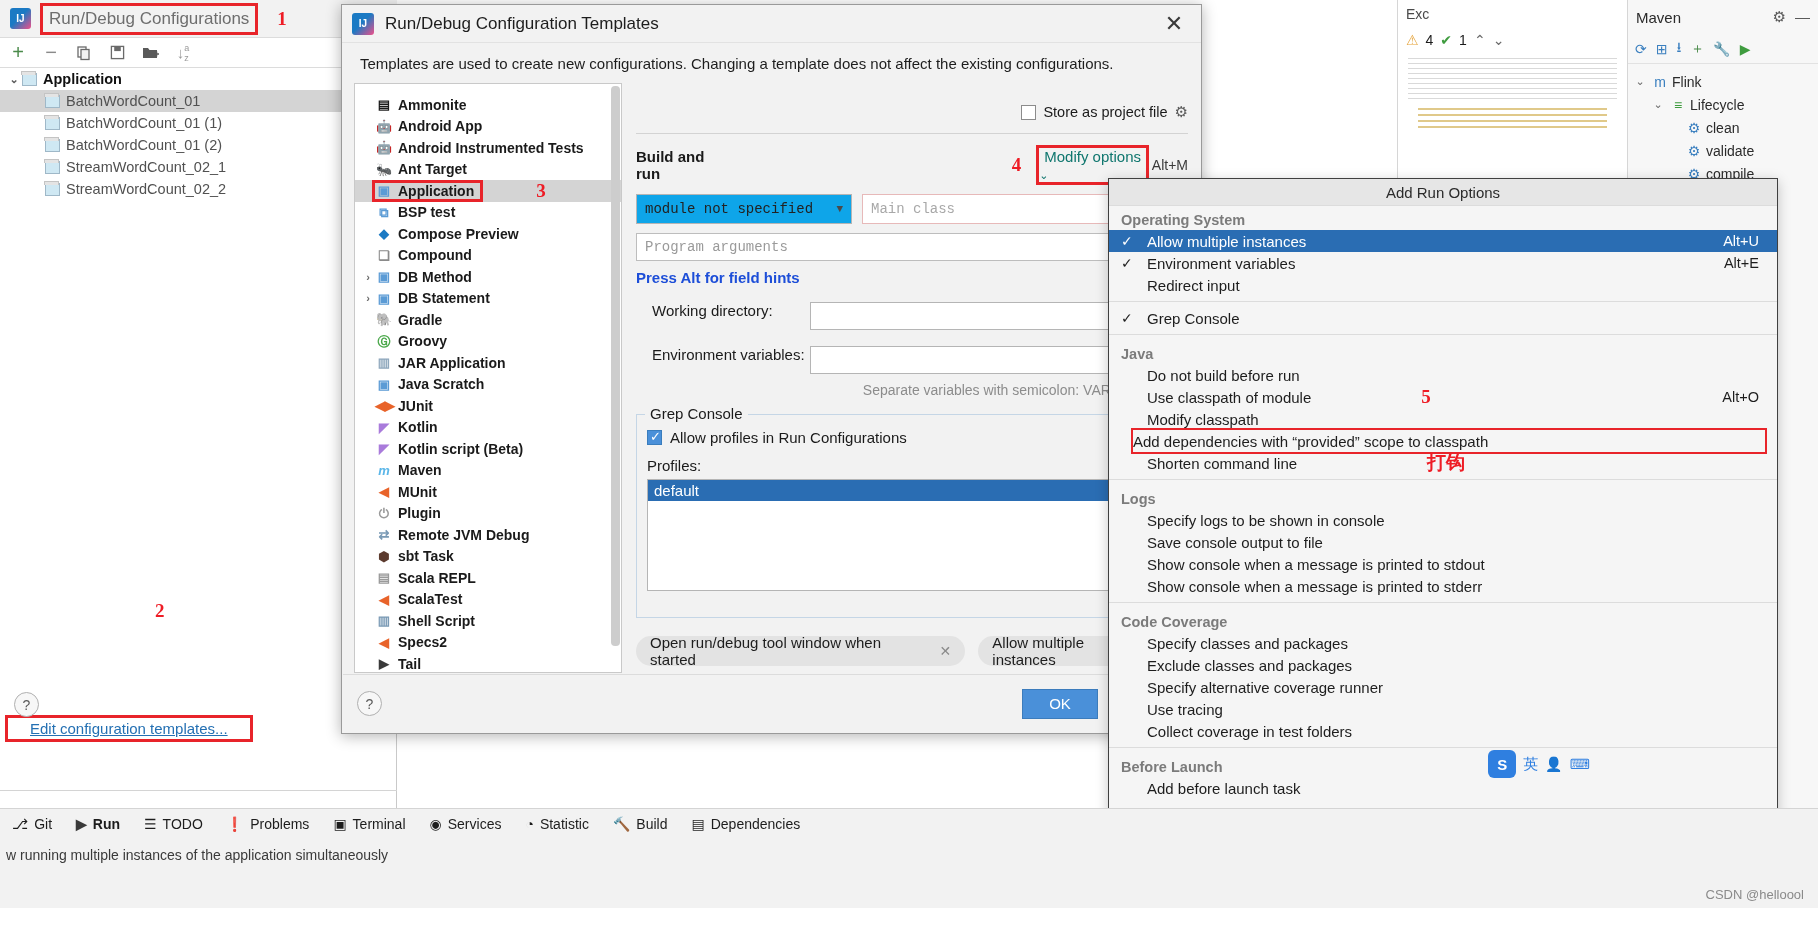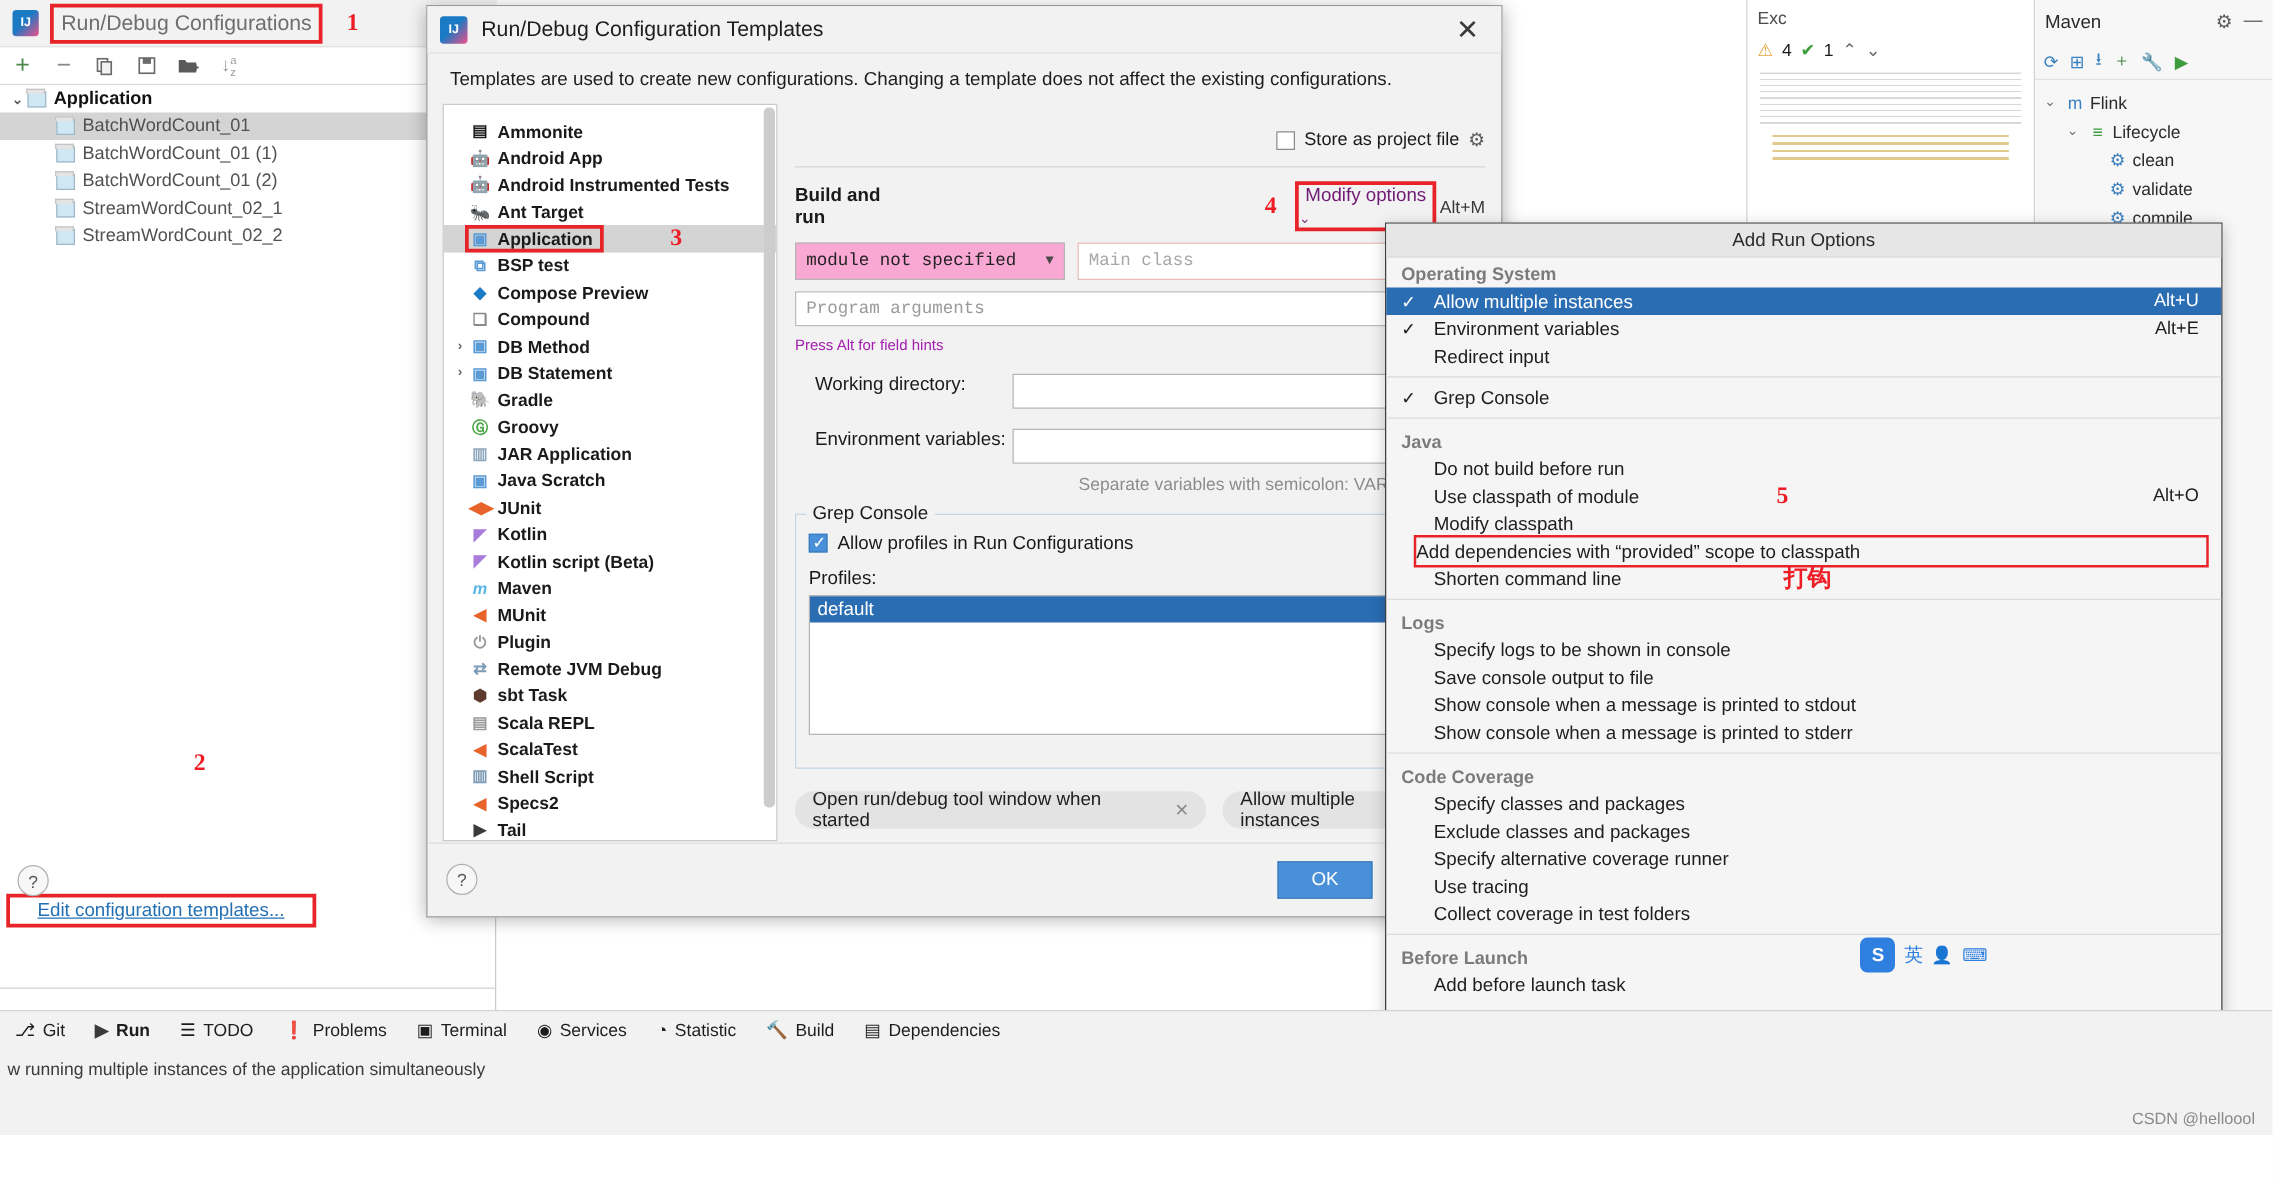--- a/index.html
+++ b/index.html
@@ -122,40 +122,40 @@
   .detail-inner { position:absolute; inset: 0 12px 0 14px; }
 
   .store-row { display:flex; align-items:center; justify-content:flex-end; gap:7px; padding-top: 20px; font-size:14.5px;}
   .cb { width: 15px; height: 15px; border: 1px solid #8b8b8b; background: #fff; flex:none; }
   .cb.checked { background: #4a90d9; border-color:#3a7dbd; position:relative;}
   .cb.checked::after { content:"✓"; position:absolute; left:2px; top:-2px; color:#fff; font-size:13px;}
   .gear { color:#5a5a5a; font-size:15px; }
   .hr { height:1px; background:#d3d3d3; margin: 12px 0 0 0;}
   .bar-row { display:flex; align-items:center; margin-top: 14px; }
   .bar-title { font-weight: bold; font-size: 15px; }
-  .modify-opt { color: #701a75; font-size: 15px; padding: 2px 5px; }
+  .modify-opt { color: #0f766e; font-size: 15px; padding: 2px 5px; }
   .alt-m { color:#3a3a3a; font-size:14px; margin-left: 6px;}
   .fields-row { display:flex; gap: 10px; margin-top: 12px;}
   .sel-box {
-    width: 216px; height: 30px; border: 1px solid #b5b5b5; background: #f9a8d4;
+    width: 216px; height: 30px; border: 1px solid #b5b5b5; background: #0ea5e9;
     display:flex; align-items:center; padding: 0 8px; font-family:"Liberation Mono", monospace;
     font-size: 14px; color:#222;
   }
   .sel-box .car { margin-left:auto; font-size: 11px; color:#4a4a4a; }
   .mainclass {
     flex: 1; height: 30px; border: 1px solid #e7b9b9; background:#fff;
     display:flex; align-items:center; padding: 0 8px;
     font-family:"Liberation Mono", monospace; font-size:14px; color:#a8a8a8;
   }
   .progargs {
     height: 28px; border: 1px solid #bdbdbd; background:#fff; margin-top: 9px;
     display:flex; align-items:center; padding: 0 8px;
     font-family:"Liberation Mono", monospace; font-size:14px; color:#9a9a9a;
   }
-  .hint { font-size: 12px; color: #a21caf; margin-top: 8px; }
+  .hint { font-size: 15px; color: #1d4ed8; margin-top: 8px; font-weight: bold; }
   .lbl-row { display:flex; align-items:flex-start; margin-top: 16px; font-size: 15px; margin-left: 16px;}
   .lbl-row .lab { width: 158px; }
   .lbl-row .inp { flex:1; height: 28px; border: 1px solid #b5b5b5; background:#fff; }
   .sep-note { font-size:14px; color:#8c8c8c; text-align:right; margin-top:8px; }
   .grep-group { position: relative; border: 1px solid #c5d6e6; margin-top: 16px; padding: 14px 10px 10px 10px; height: 204px;}
   .grep-legend { position:absolute; top: -10px; left: 8px; background: #f2f2f2; padding: 0 5px; font-size: 15px;}
   .grep-cb { display:flex; align-items:center; gap: 8px; font-size: 15px;}
   .prof-lbl { font-size: 15px; margin-top: 11px; }
   .prof-list { border: 1px solid #b5b5b5; background:#fff; height: 112px; margin-top: 5px;}
   .prof-sel { background:#2a6db3; color:#fff; font-size:15px; padding: 2px 6px;}

